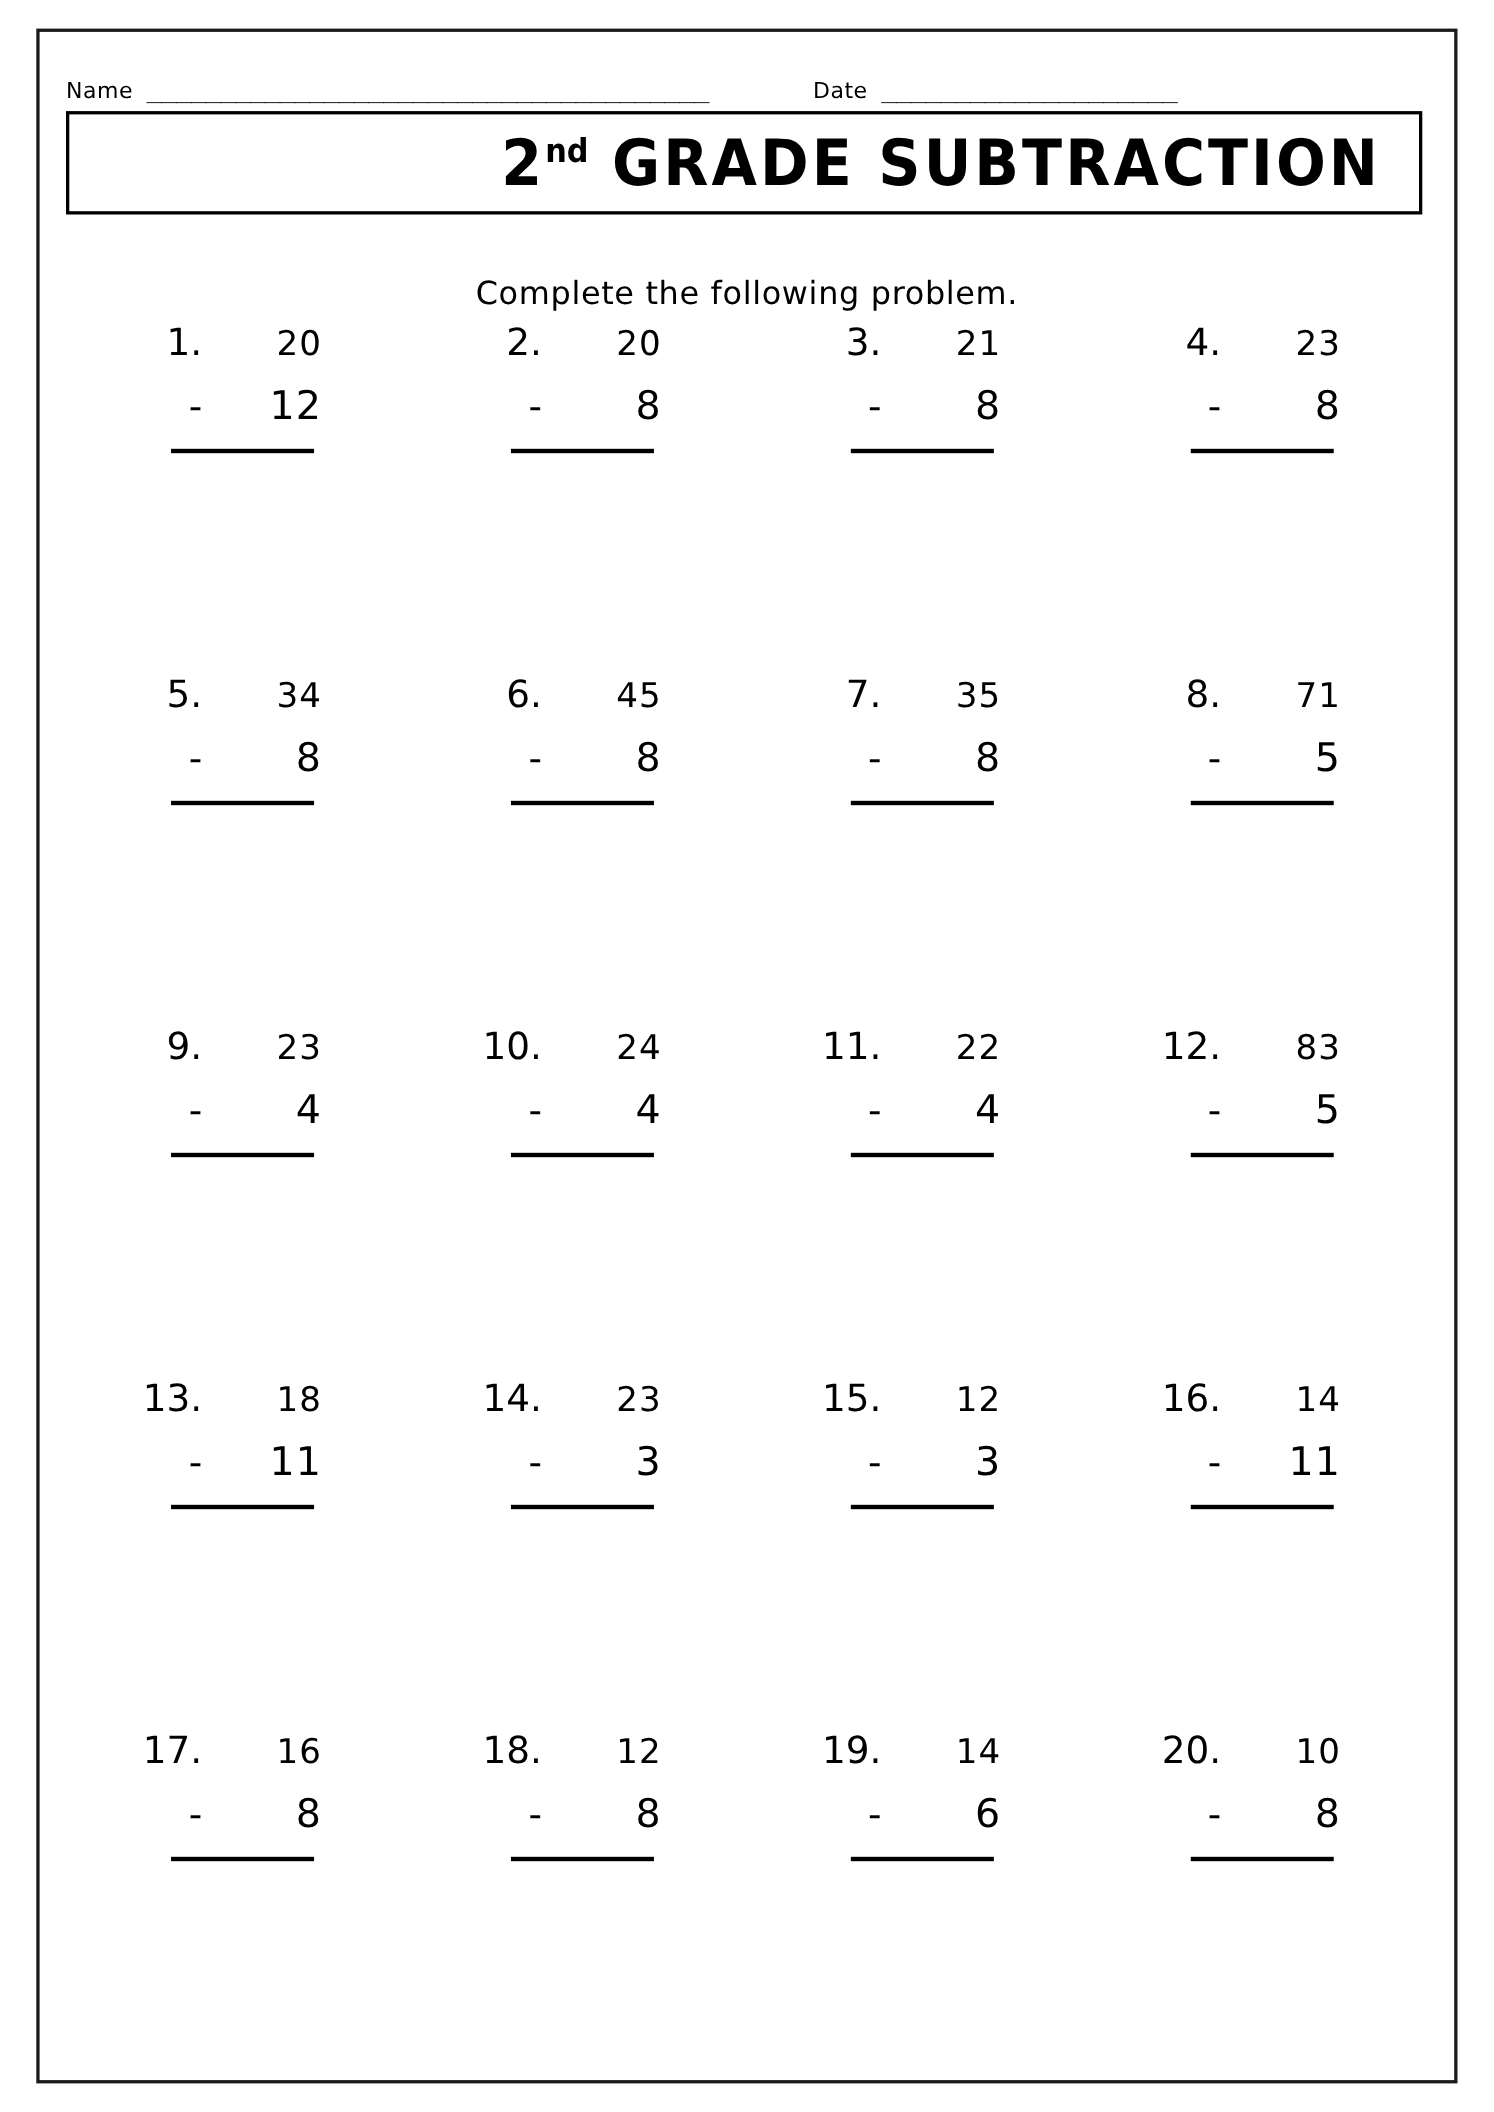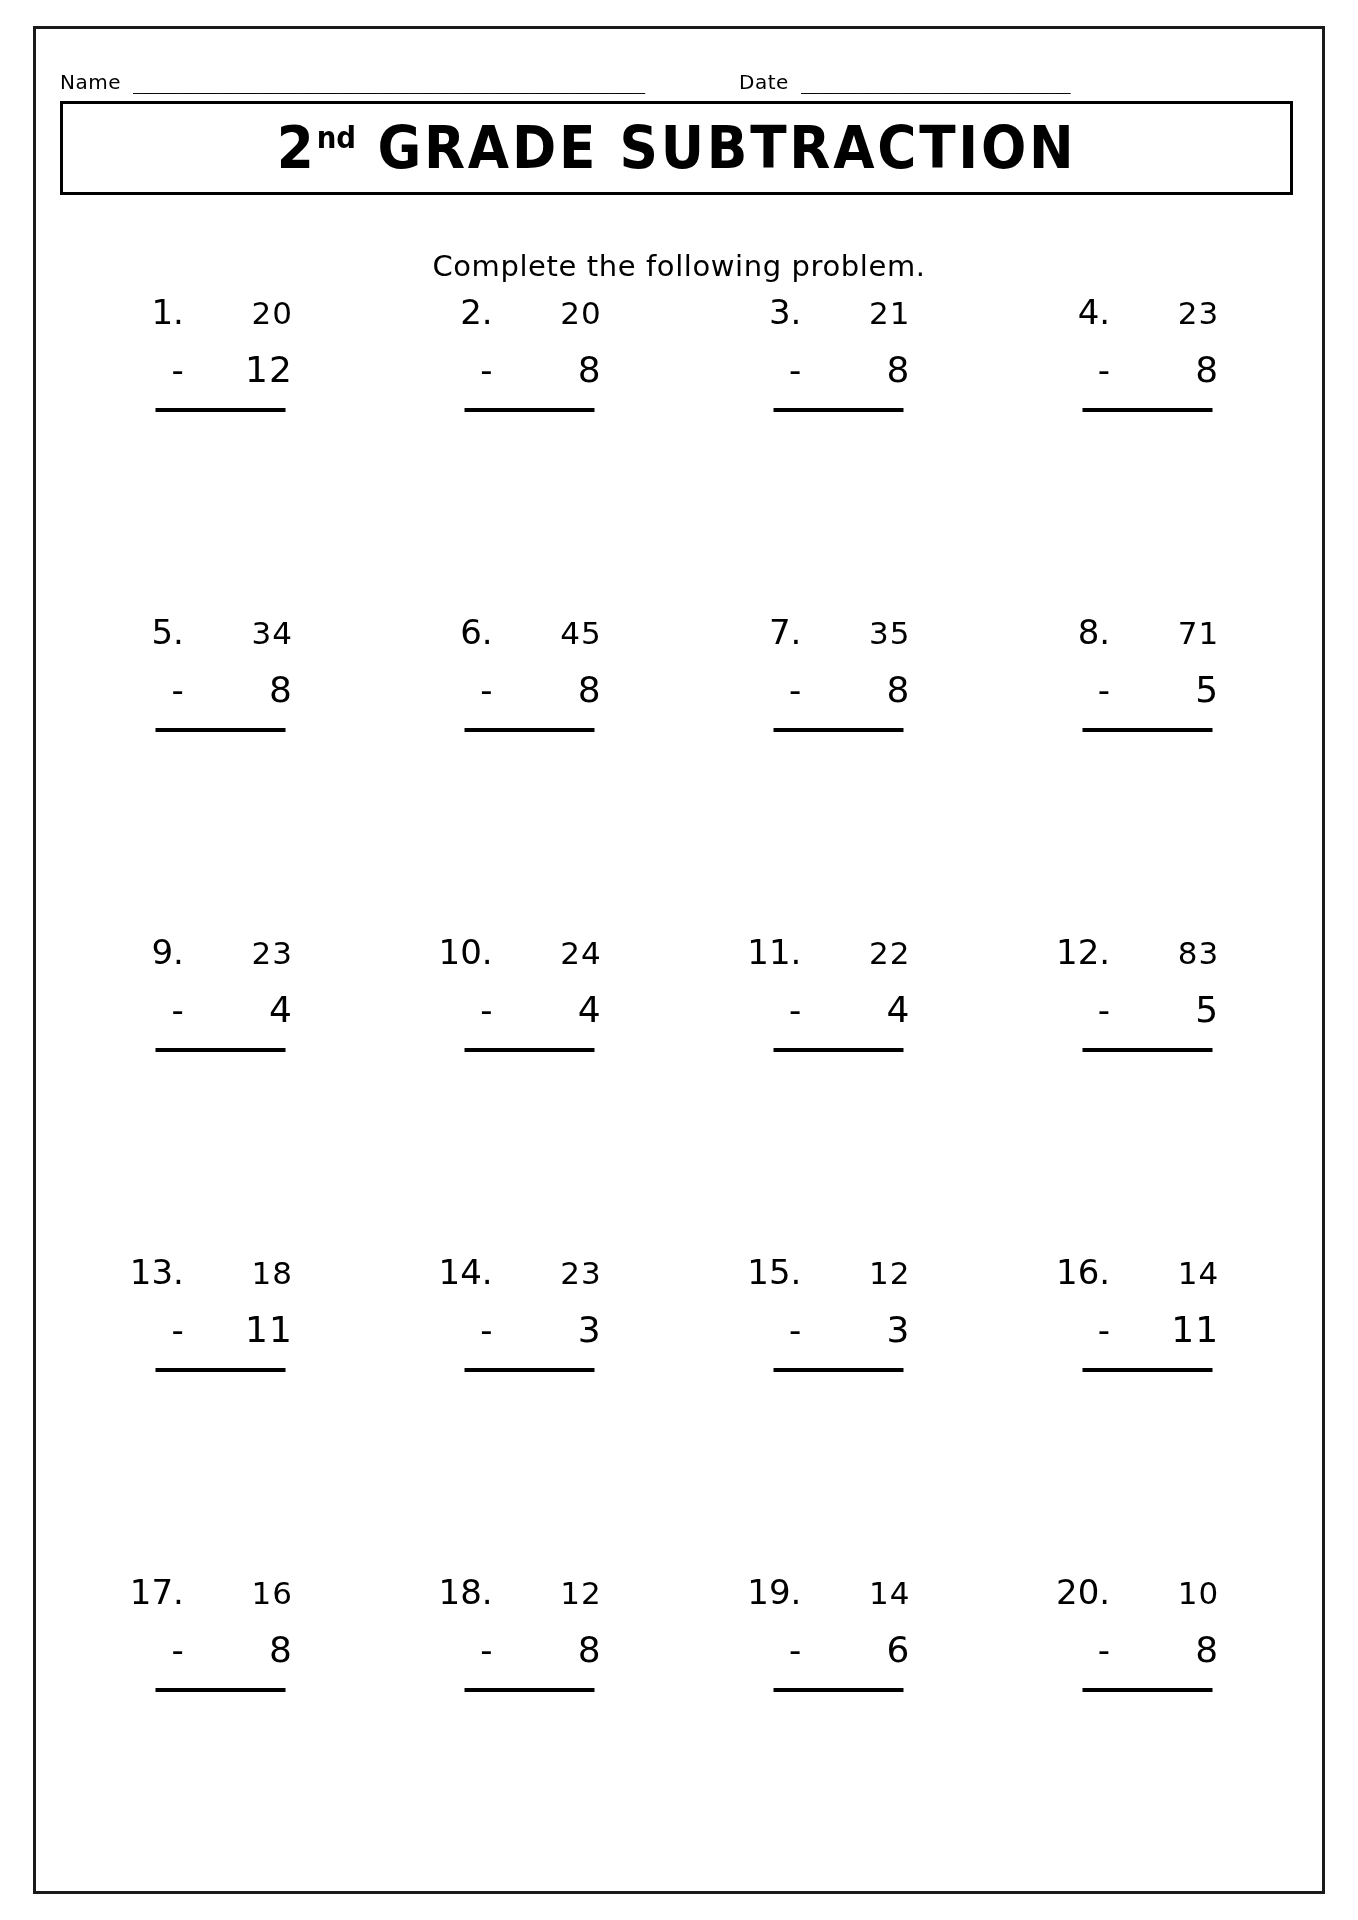--- a/index.html
+++ b/index.html
@@ -69,21 +69,21 @@
   .title-box {
     position: absolute;
     left: 60px;
     top: 101px;
     width: 1233px;
     height: 94px;
     border: 3px solid #000000;
     box-sizing: border-box;
     display: flex;
     align-items: center;
-    justify-content: center;
+    justify-content: flex-end;
   }
   .title-text {
     font-family: "DejaVu Sans", sans-serif;
     font-weight: bold;
     font-size: 58px;
     letter-spacing: 3px;
     transform: scaleX(0.92);
     white-space: nowrap;
     line-height: 1;
   }

